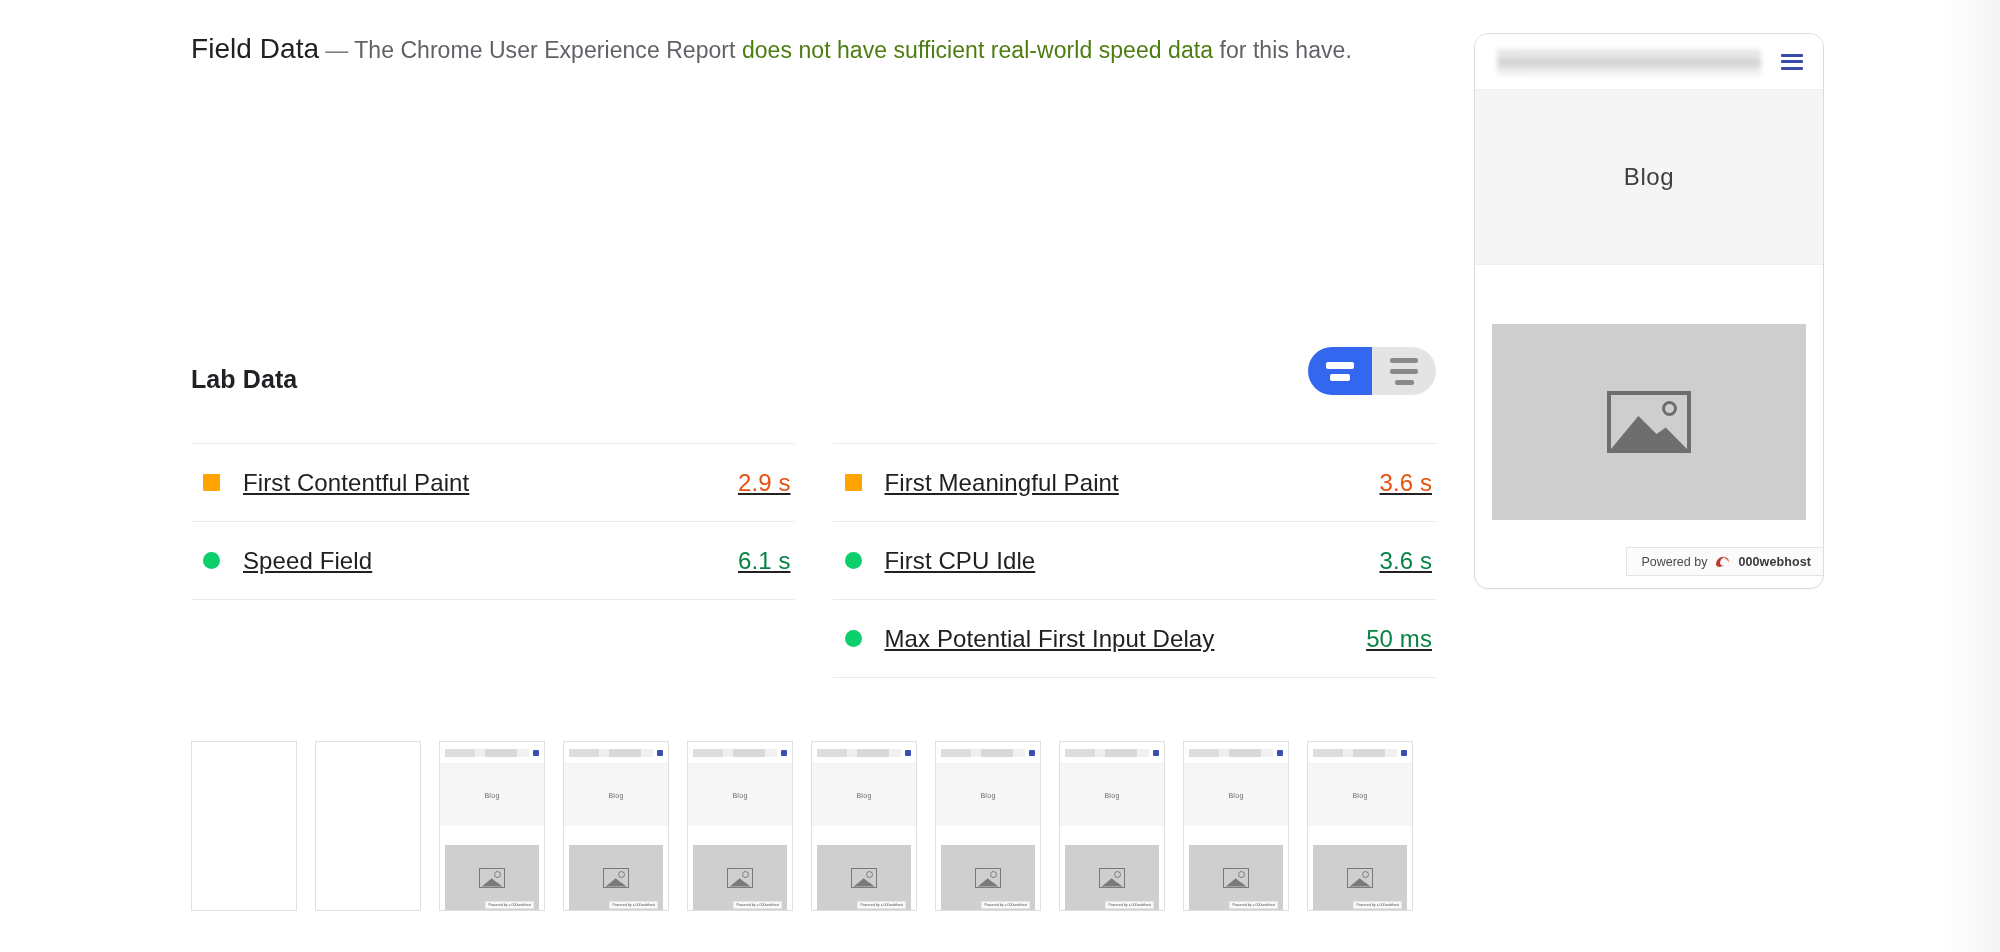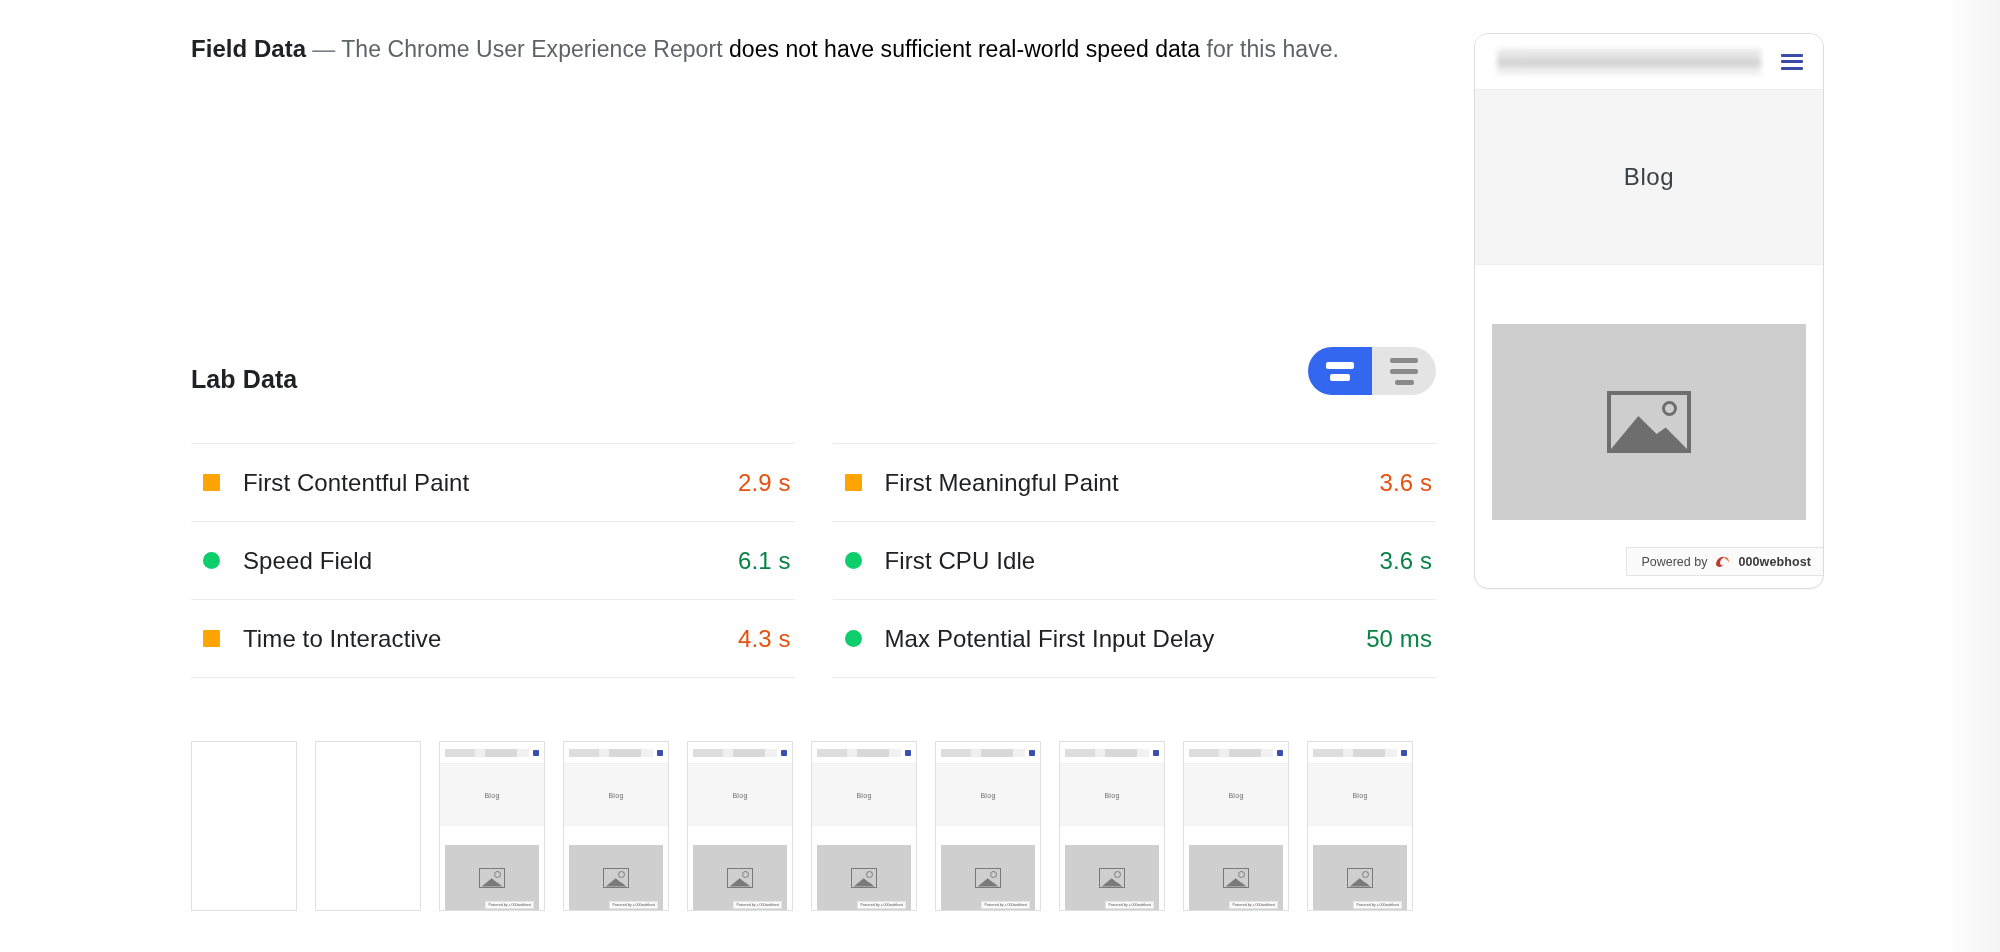--- a/index.html
+++ b/index.html
@@ -41,30 +41,30 @@
     font-size: 23px;
     line-height: 41px;
     color: #5f6368;
     letter-spacing: 0.05px;
     margin: 0;
   }
   .para.field { padding-top: 28px; }
   .para.origin { padding-top: 45px; }
 
   .para .lead {
-    font-weight: 700;
+    font-weight: 400;
     color: #202124;
-    font-size: 24px;
+    font-size: 28px;
   }
   .para .dash {
     color: #7a7f85;
     padding: 0 6px;
   }
   .para .link {
-    color: #000000;
+    color: #4d7c0f;
     text-decoration: none;
     cursor: pointer;
     margin-top: 12px;
   }
 
   
   .lab-head {
     position: absolute;
     left: 191px;
     top: 361px;
@@ -116,20 +116,21 @@
   .toggle-btn.inactive { gap: 6px; }
 
   
   .metrics {
     position: absolute;
     left: 191px;
     top: 443px;
     width: 1245px;
     display: flex;
     gap: 38px;
+    text-decoration: underline;
   }
   .metric-col {
     flex: 1;
     border-top: 1px solid #e8eaed;
   }
   .metric-row {
     display: flex;
     align-items: center;
     height: 78px;
     border-bottom: 1px solid #e8eaed;
@@ -419,25 +420,20 @@
         <div class="metric-row">
           <span class="metric-marker square" style="background: rgb(255, 164, 0);"></span>
           <span class="metric-label">First Contentful Paint</span>
           <span class="metric-value orange" style="color: rgb(232, 80, 15);">2.9 s</span>
         </div>
         <div class="metric-row">
           <span class="metric-marker circle" style="background: rgb(12, 206, 107);"></span>
           <span class="metric-label">Speed Field</span>
           <span class="metric-value green" style="color: rgb(7, 131, 69);">6.1 s</span>
         </div>
-        <div class="metric-row">
-          <span class="metric-marker square" style="background: rgb(255, 164, 0);"></span>
-          <span class="metric-label">Time to Interactive</span>
-          <span class="metric-value orange" style="color: rgb(232, 80, 15);">4.3 s</span>
-        </div>
       </div>
     <div class="metric-col" id="col-right">
         <div class="metric-row">
           <span class="metric-marker square" style="background: rgb(255, 164, 0);"></span>
           <span class="metric-label">First Meaningful Paint</span>
           <span class="metric-value orange" style="color: rgb(232, 80, 15);">3.6 s</span>
         </div>
         <div class="metric-row">
           <span class="metric-marker circle" style="background: rgb(12, 206, 107);"></span>
           <span class="metric-label">First CPU Idle</span>

